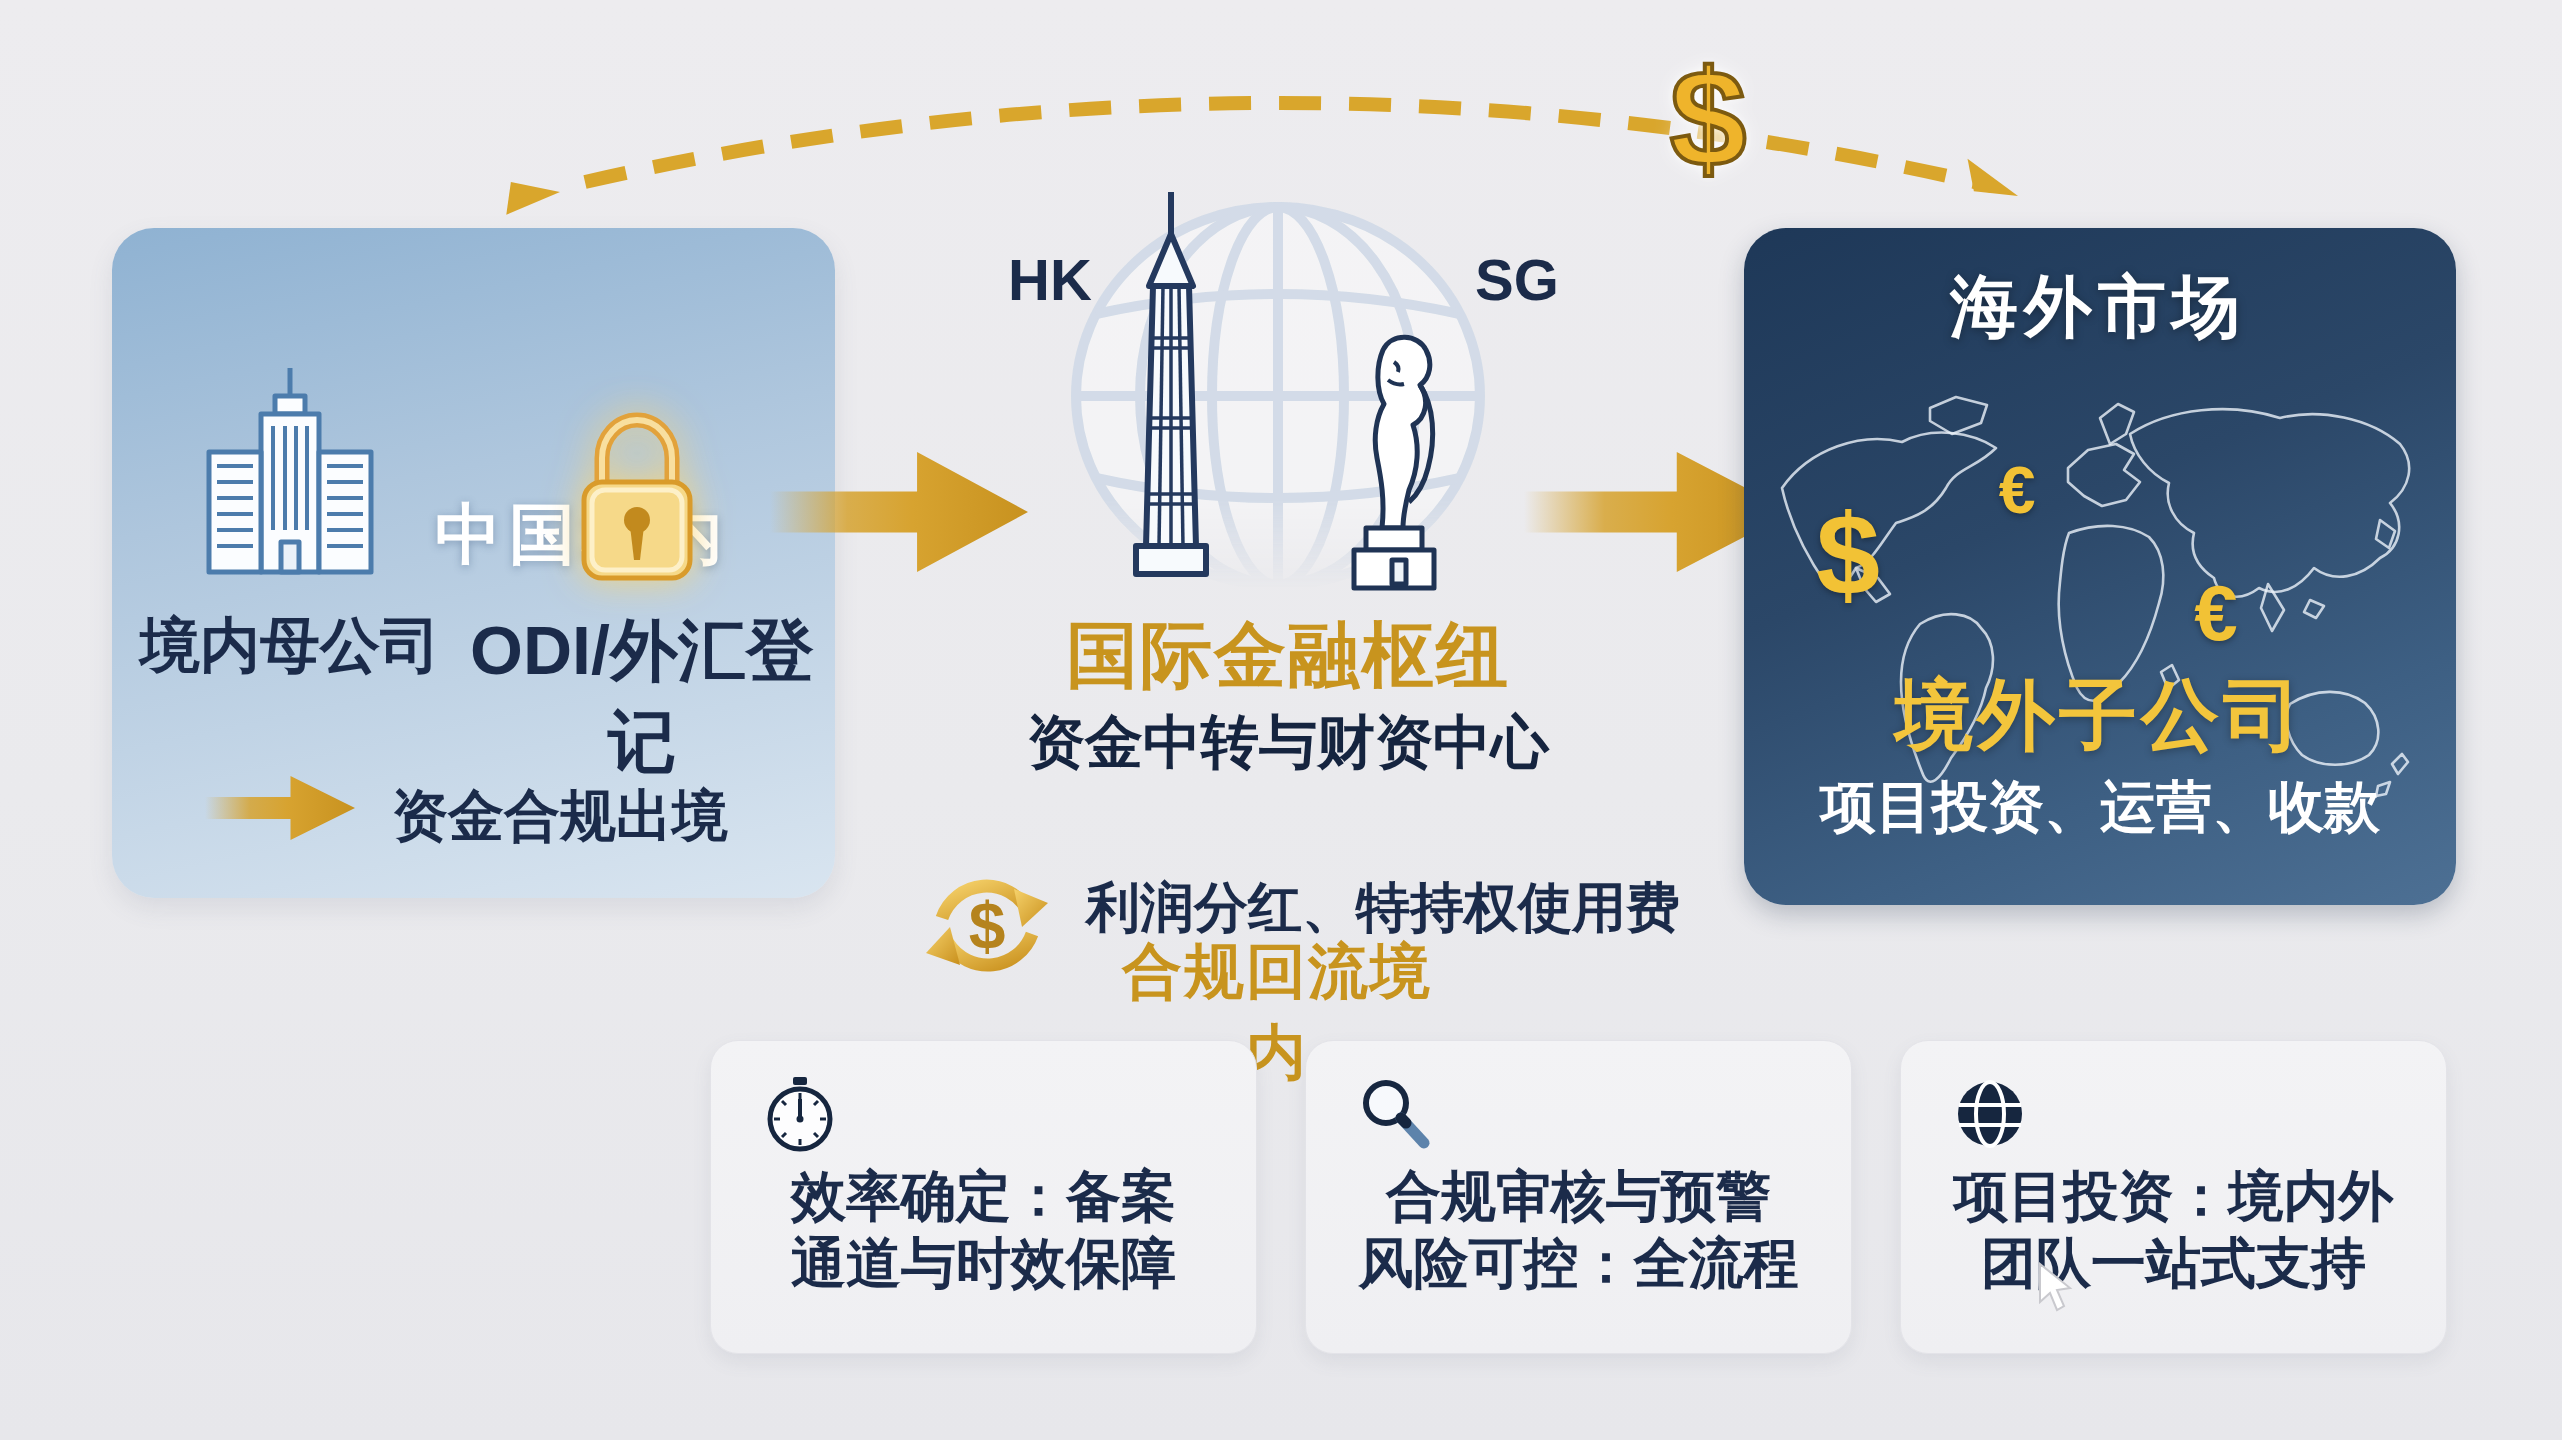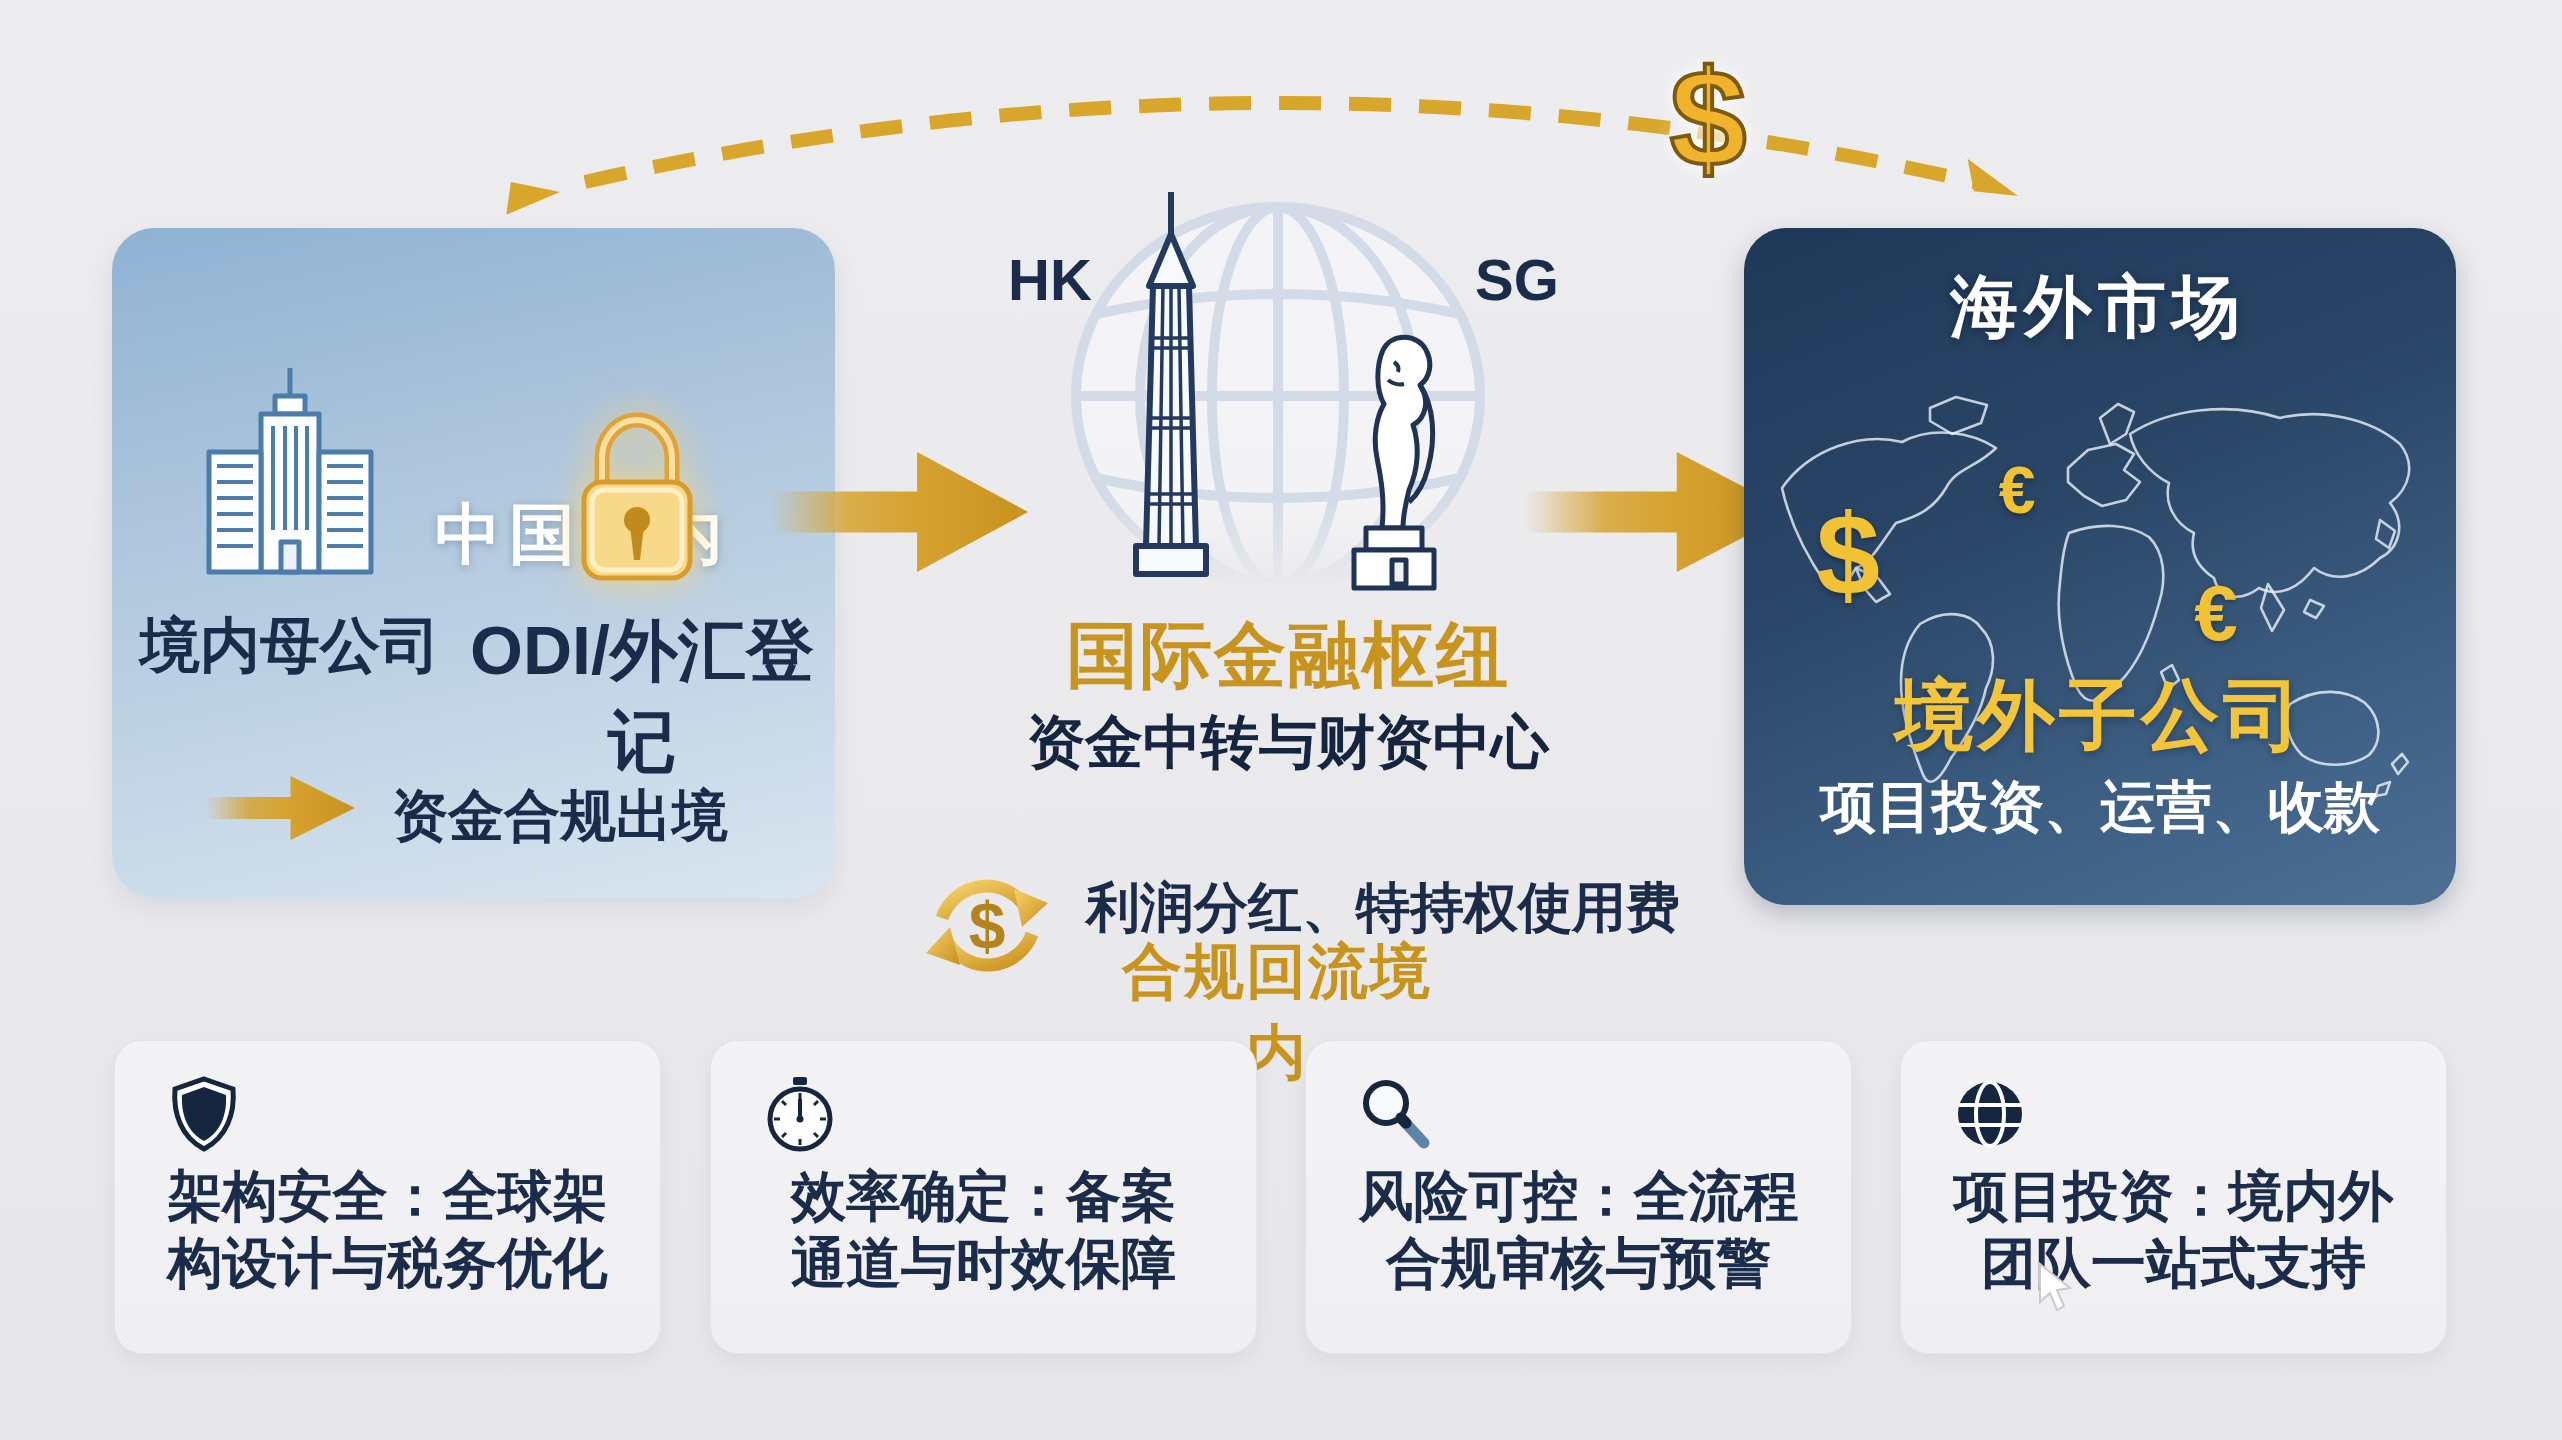--- a/index.html
+++ b/index.html
@@ -263,30 +263,20 @@
     </defs>
     <path d="M20,57 A47,47 0 0 1 106,50" fill="none" stroke="url(#goldg)" stroke-width="13"></path>
     <path d="M110,73 A47,47 0 0 1 26,82" fill="none" stroke="url(#goldg)" stroke-width="13"></path>
     <polygon points="92,28 126,42 100,66" fill="url(#goldg)"></polygon>
     <polygon points="38,104 4,92 28,66" fill="url(#goldg)"></polygon>
     <text x="65" y="88" text-anchor="middle" font-size="66" font-weight="800" fill="#b5831d">$</text>
   </svg>
   <div id="reflow-line1" class="abs bold navy">利润分红、特持权使用费</div>
   <div id="reflow-line2" class="abs ctr bold">合规回流境内</div>
 
-  <div id="card-1" class="abs card">
-    <svg class="card-icon" viewBox="0 0 78 78">
-      <path d="M39,4 L68,14 C70,38 62,62 39,74 C16,62 8,38 10,14 Z" fill="#ffffff" stroke="#16263f" stroke-width="5"></path>
-      <path d="M39,12 L61,20 C62,39 56,57 39,66 C22,57 16,39 17,20 Z" fill="#16263f"></path>
-    </svg>
-    <div class="card-text">
-      <div>架构安全：全球架</div>
-      <div>构设计与税务优化</div>
-    </div>
-  </div>
 
   <div id="card-2" class="abs card">
     <svg class="card-icon" viewBox="0 0 78 78">
       <rect x="32" y="2" width="14" height="8" rx="2" fill="#16263f"></rect>
       <circle cx="39" cy="44" r="30" fill="#fdfdfe" stroke="#16263f" stroke-width="5"></circle>
       <g stroke="#16263f" stroke-width="3">
         <line x1="39" y1="18" x2="39" y2="24"></line>
           <line x1="39" y1="64" x2="39" y2="70"></line>
         <line x1="13" y1="44" x2="19" y2="44"></line>
           <line x1="59" y1="44" x2="65" y2="44"></line>
@@ -304,22 +294,22 @@
     </div>
   </div>
 
   <div id="card-3" class="abs card">
     <svg class="card-icon" viewBox="0 0 78 78">
       <circle cx="30" cy="28" r="20" fill="#f7f9fc" stroke="#16263f" stroke-width="6"></circle>
       <line x1="45" y1="43" x2="68" y2="68" stroke="#5d83ab" stroke-width="11" stroke-linecap="round"></line>
       <line x1="45" y1="43" x2="50" y2="48" stroke="#16263f" stroke-width="11" stroke-linecap="round"></line>
     </svg>
     <div class="card-text">
+      <div>合规审核与预警</div>
       <div>风险可控：全流程</div>
-      <div>合规审核与预警</div>
     </div>
   </div>
 
   <div id="card-4" class="abs card">
     <svg class="card-icon" viewBox="0 0 78 78">
       <circle cx="39" cy="39" r="32" fill="#16263f"></circle>
       <g stroke="#ffffff" stroke-width="4" fill="none">
         <ellipse cx="39" cy="39" rx="14" ry="32"></ellipse>
         <path d="M8,30 H70"></path>
         <path d="M8,50 H70"></path>

